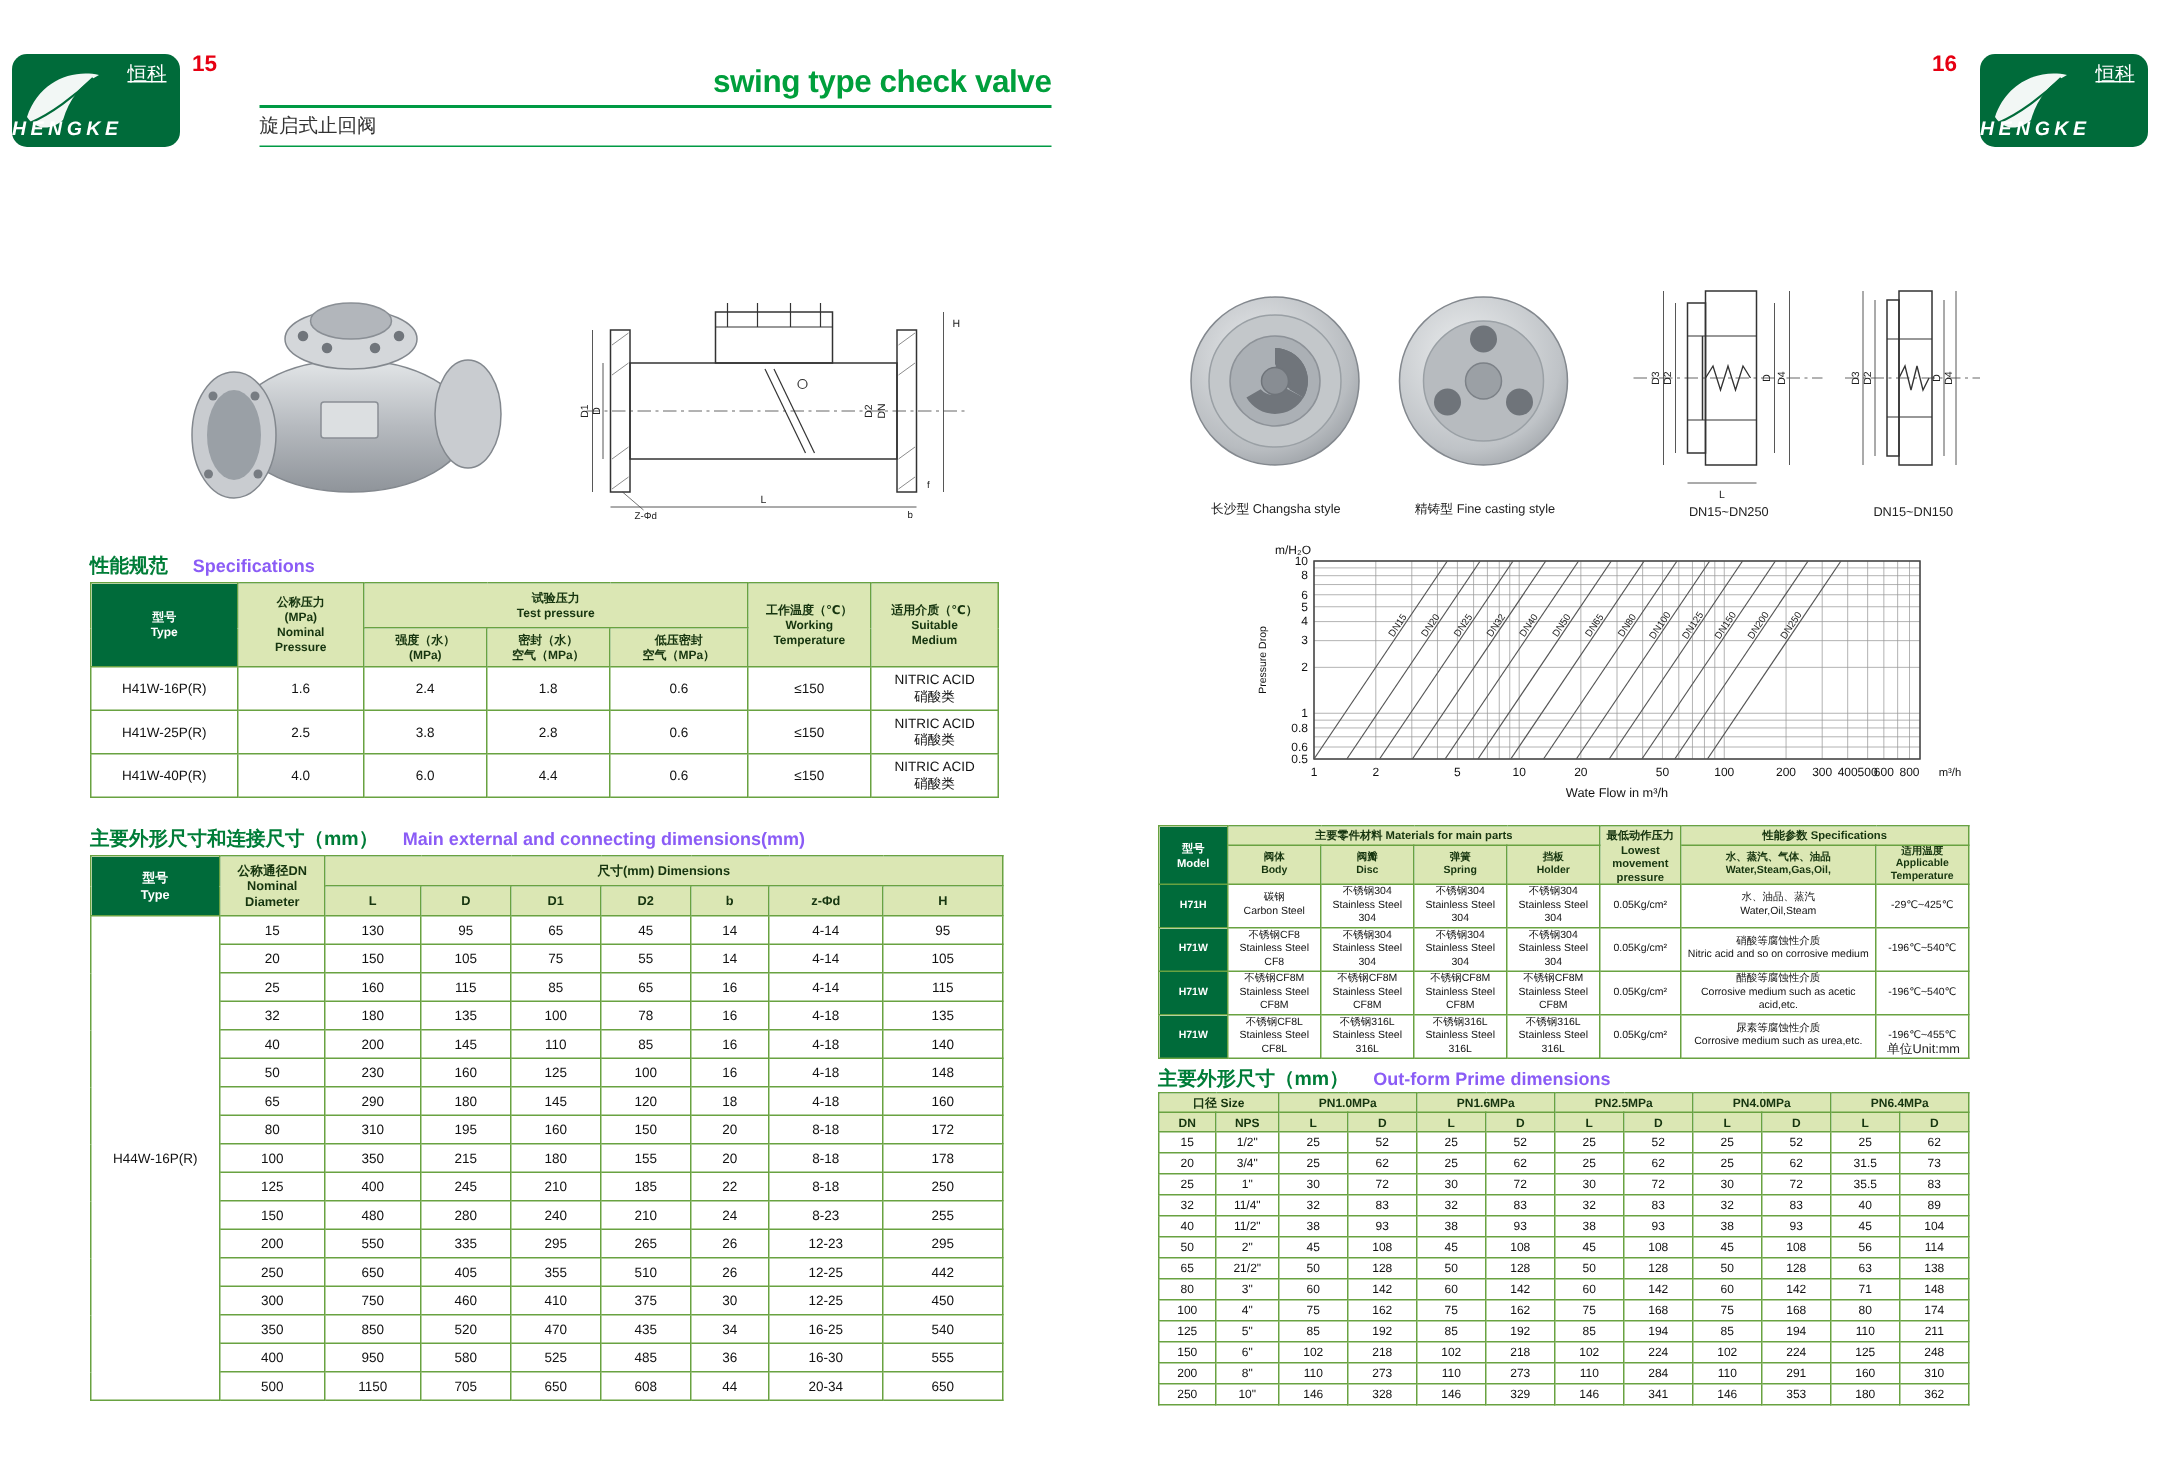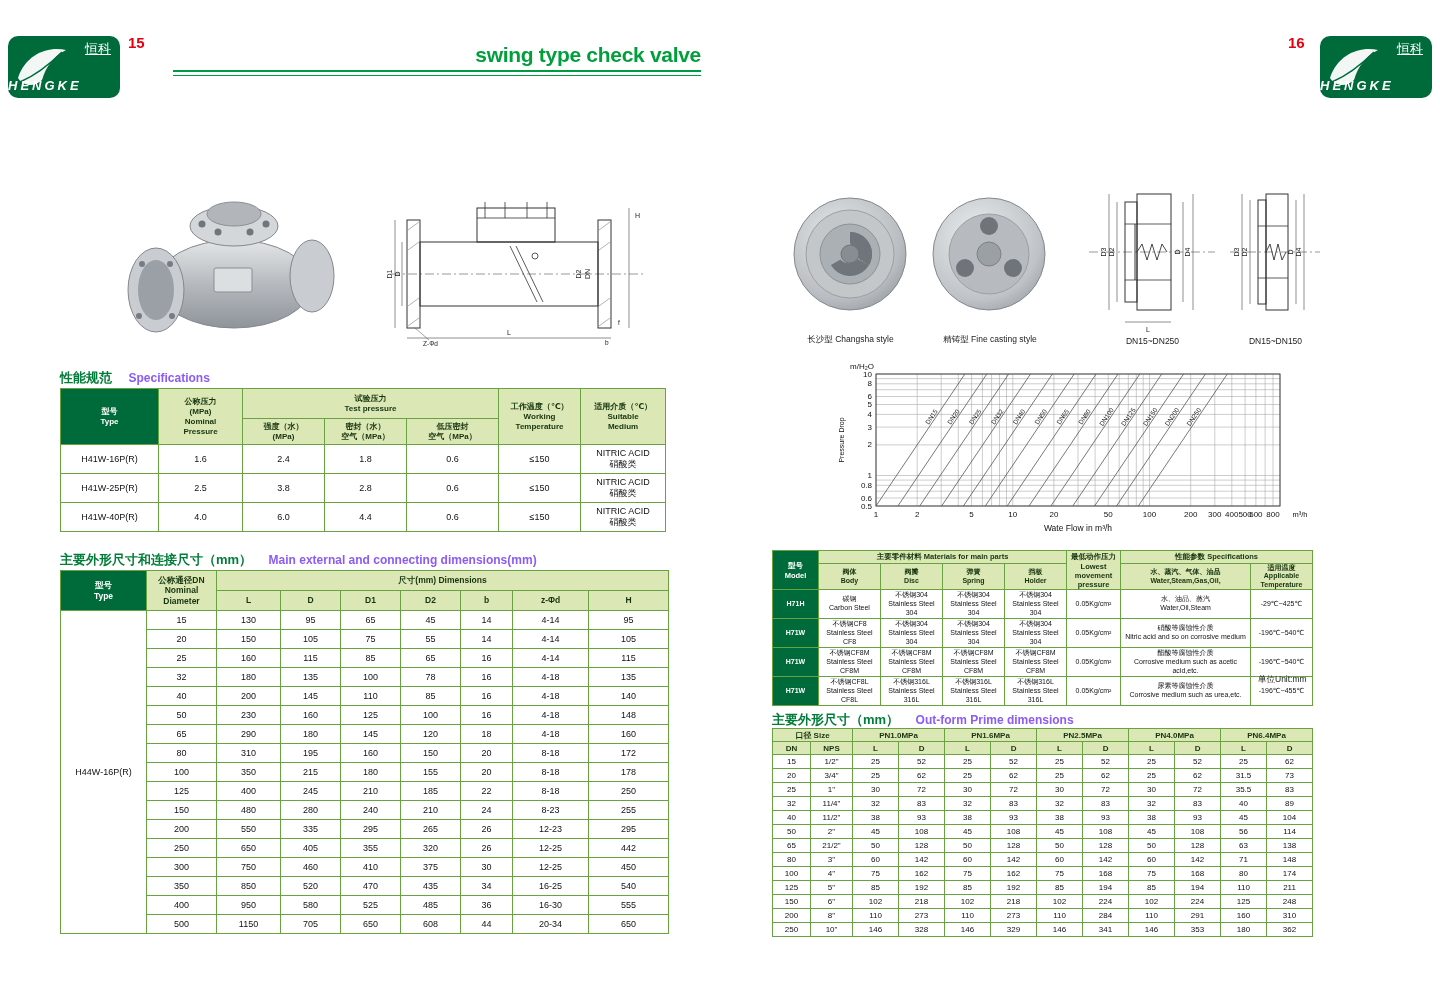--- a/index.html
+++ b/index.html
@@ -66,20 +66,21 @@
       <path d="M8 40 C16 16 38 8 56 12 C44 18 36 28 32 42 C24 49 14 49 8 40 Z" fill="#ffffff" opacity="0.95"></path>
       <path d="M10 44 C24 38 40 26 52 14" stroke="#006b3a" stroke-width="1.5" fill="none"></path>
     </svg>
     <div class="logo-cn">恒科</div>
     <div class="logo-en">HENGKE</div>
   </div>
   <div class="pagenum" style="left:128px;top:34px;">15</div>
   <div class="title-block" style="left:173px;top:44px;width:528px;">
     <div class="title">swing type check valve</div>
     <div class="rule"></div>
+    <div class="subtitle">旋启式止回阀</div>
     <div class="rule thin"></div>
   </div>
 
   <div class="pagenum" style="left:1288px;top:34px;">16</div>
   <div class="logo" style="left:1320px;top:36px;">
     <svg width="60" height="58" viewBox="0 0 60 58">
       <path d="M8 40 C16 16 38 8 56 12 C44 18 36 28 32 42 C24 49 14 49 8 40 Z" fill="#ffffff" opacity="0.95"></path>
       <path d="M10 44 C24 38 40 26 52 14" stroke="#006b3a" stroke-width="1.5" fill="none"></path>
     </svg>
     <div class="logo-cn">恒科</div>
@@ -380,21 +381,21 @@
           <td>265</td>
           <td>26</td>
           <td>12-23</td>
           <td>295</td>
         </tr>
         <tr>
           <td>250</td>
           <td>650</td>
           <td>405</td>
           <td>355</td>
-          <td>320</td>
+          <td>510</td>
           <td>26</td>
           <td>12-25</td>
           <td>442</td>
         </tr>
         <tr>
           <td>300</td>
           <td>750</td>
           <td>460</td>
           <td>410</td>
           <td>375</td>
@@ -707,21 +708,21 @@
 Corrosive medium such as urea,etc.</td>
           <td>-196℃~455℃</td>
         </tr>
       </tbody>
   </table>
 
   <div class="sec-title" style="left:772px;top:710px;">
     <span class="cn">主要外形尺寸（mm）</span>
     <span class="en">Out-form Prime dimensions</span>
   </div>
-  <div class="unit-note" style="left:1258px;top:674px;">单位Unit:mm</div>
+  <div class="unit-note" style="left:1258px;top:694px;">单位Unit:mm</div>
 
   <table class="tbl outf">
     <colgroup>
         <col style="width:38px">
         <col style="width:42px">
         <col style="width:46px">
         <col style="width:46px">
         <col style="width:46px">
         <col style="width:46px">
         <col style="width:46px">

